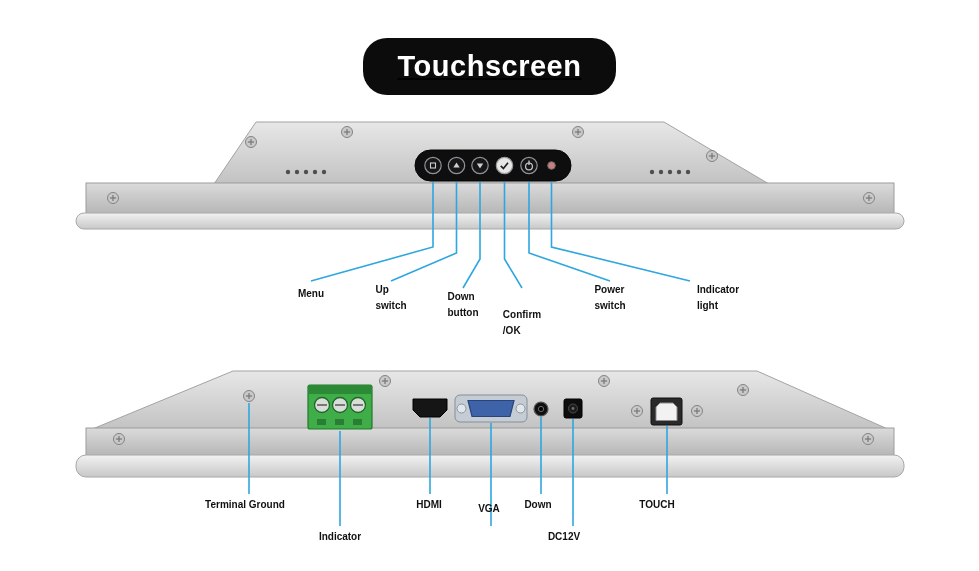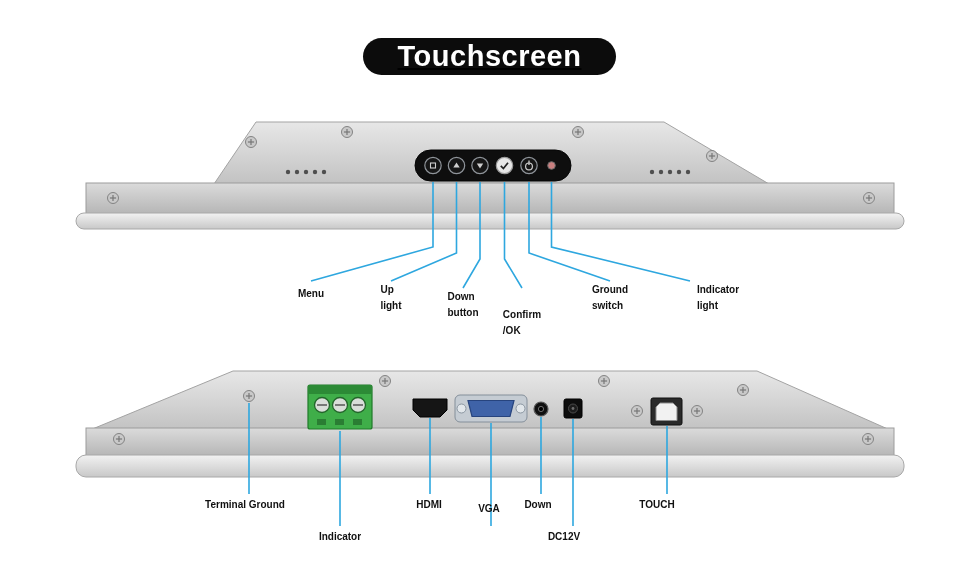--- a/index.html
+++ b/index.html
@@ -2,21 +2,21 @@
 <html style="--callout: #2ea7df; --badge-bg: #0c0c0c; --label-text: #101010; --connector-green: #3fae49; --vga-blue: #3f63a8;"><head>
 <meta charset="utf-8">
 <style>
   * { margin:0; padding:0; box-sizing:border-box; }
   html, body { background:#ffffff; }
   #canvas {
     position:relative; width:979px; height:571px; background:#ffffff;
     font-family:"Liberation Sans", sans-serif; overflow:hidden;
   }
   .badge {
-    position:absolute; left:363px; top:38px; width:253px; height:37px;
+    position:absolute; left:363px; top:38px; width:253px; height:57px;
     border-radius:24px; background:var(--badge-bg,#0c0c0c);
     display:flex; align-items:center; justify-content:center;text-decoration:underline;
   }
   .badge span { color:#ffffff; font-size:29px; font-weight:bold; letter-spacing:.5px; }
   .scene { position:absolute; left:0; top:0; }
   .label {
     position:absolute; transform:translateX(-50%); text-align:left;
     font-weight:bold; font-size:10px; line-height:16px;
     color:var(--label-text,#101010); white-space:pre-line;
   }
@@ -174,26 +174,26 @@
       <polyline class="callout-line" points="430,418 430,494"></polyline>
       <polyline class="callout-line" points="491,423 491,526"></polyline>
       <polyline class="callout-line" points="541,417 541,494"></polyline>
       <polyline class="callout-line" points="573,419 573,526"></polyline>
       <polyline class="callout-line" points="667,426 667,494"></polyline>
     </g>
   </svg>
 
   <div class="label" style="left:311px;top:286px">Menu</div>
   <div class="label" style="left:391px;top:282px">Up
-light</div>
+switch</div>
   <div class="label" style="left:463px;top:289px">Down
 button</div>
   <div class="label" style="left:522px;top:307px">Confirm
 /OK</div>
-  <div class="label" style="left:610px;top:282px">Ground
+  <div class="label" style="left:610px;top:282px">Power
 switch</div>
   <div class="label" style="left:718px;top:282px">Indicator
 light</div>
 
   <div class="label" style="left:245px;top:497px">Terminal Ground</div>
   <div class="label" style="left:340px;top:529px">Indicator</div>
   <div class="label" style="left:429px;top:497px">HDMI</div>
   <div class="label" style="left:489px;top:501px">VGA</div>
   <div class="label" style="left:538px;top:497px">Down</div>
   <div class="label" style="left:564px;top:529px">DC12V</div>

